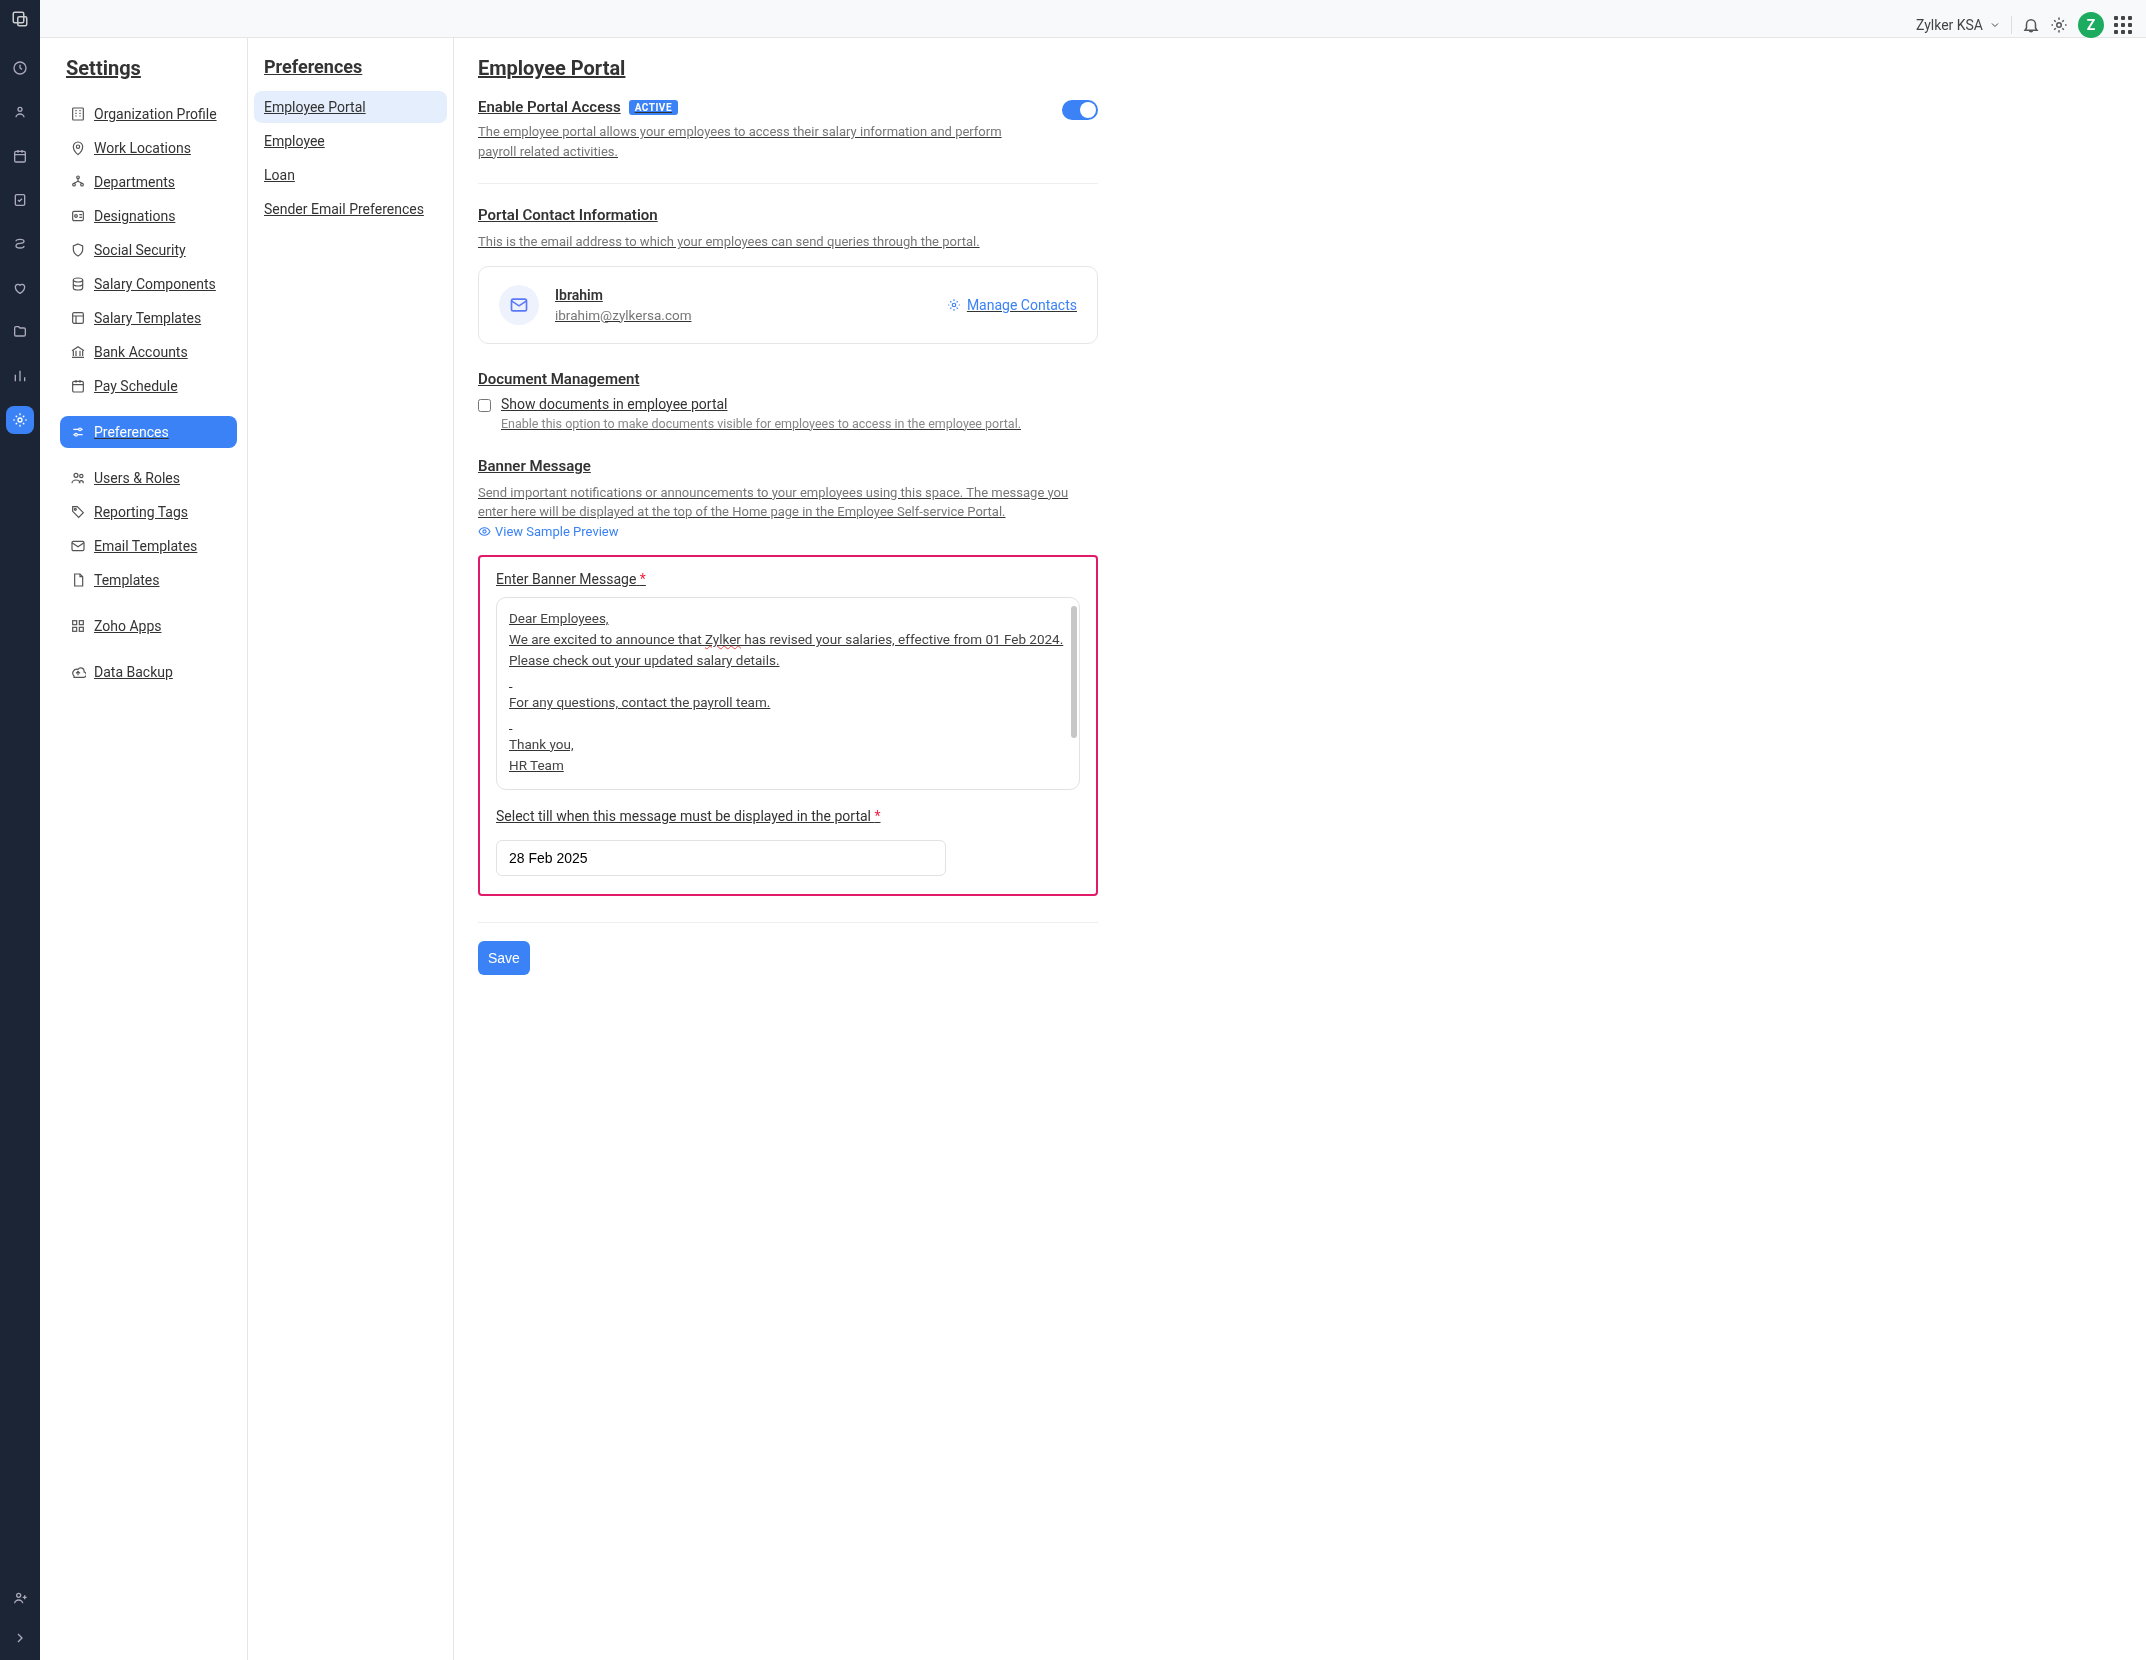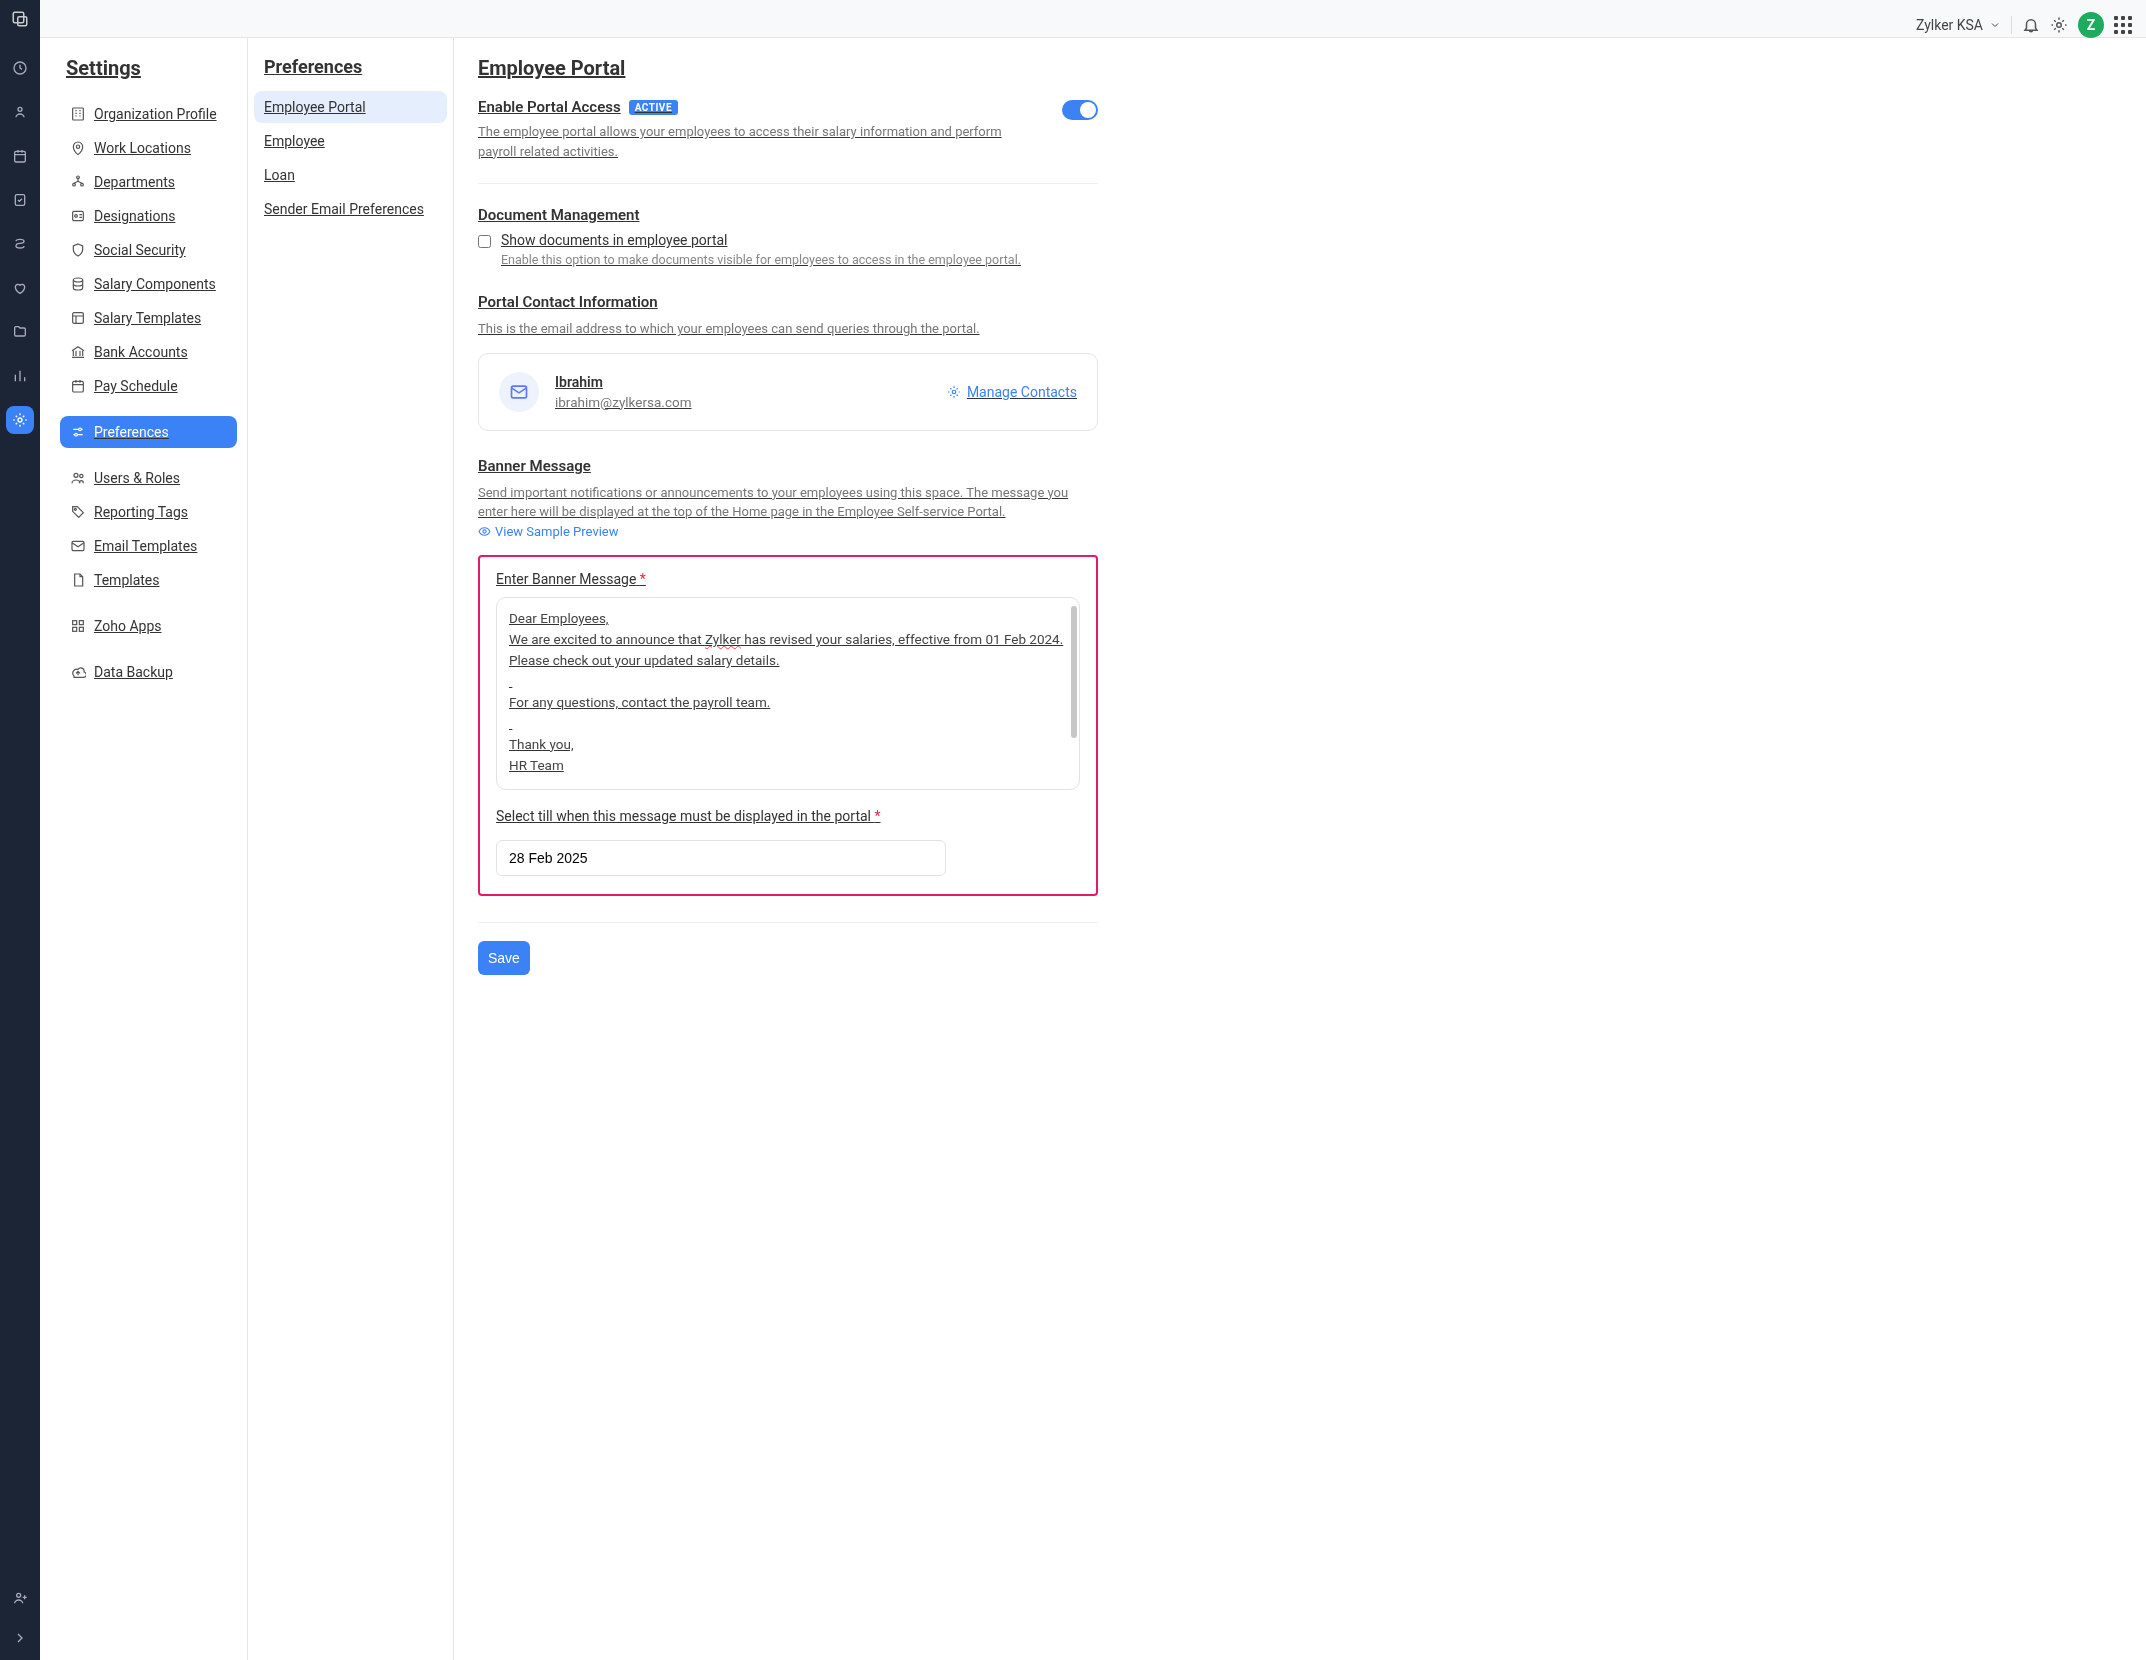--- a/index.html
+++ b/index.html
@@ -387,51 +387,51 @@
               <span>Enable Portal Access</span>
               <span class="badge-active">ACTIVE</span>
             </div>
             <div class="desc">The employee portal allows your employees to access their salary information and perform payroll related activities.</div>
           </div>
           <div class="toggle"></div>
         </div>
 
         
         <div class="section">
-          <div class="section-h">Document Management</div>
-          <div class="checkbox-row">
-            <input type="checkbox" style="">
-            <div>
-              <div>Show documents in employee portal</div>
-              <div class="sub-desc">Enable this option to make documents visible for employees to access in the employee portal.</div>
-            </div>
-          </div>
-        </div>
-
-        
-        <div class="section">
           <div class="section-h">Portal Contact Information</div>
           <div class="desc">This is the email address to which your employees can send queries through the portal.</div>
           <div class="contact-card">
             <div class="contact-icon">
               <svg width="20" height="20" viewBox="0 0 24 24" fill="none" stroke="currentColor" stroke-width="2">
                   <rect x="3" y="5" width="18" height="14" rx="2"></rect>
                   <path d="M3 7l9 6 9-6"></path>
                 </svg>
             </div>
             <div class="contact-info">
               <div class="contact-name">Ibrahim</div>
               <div class="contact-email">ibrahim@zylkersa.com</div>
             </div>
             <div class="manage-link">
               <svg width="14" height="14" viewBox="0 0 24 24" fill="none" stroke="currentColor" stroke-width="2">
                   <circle cx="12" cy="12" r="3"></circle>
                   <path d="M12 2v3M12 19v3M4 12H2M22 12h-2M5.6 5.6l2 2M16.4 16.4l2 2M5.6 18.4l2-2M16.4 7.6l2-2"></path>
                 </svg>
               <span>Manage Contacts</span>
+            </div>
+          </div>
+        </div>
+
+        
+        <div class="section">
+          <div class="section-h">Document Management</div>
+          <div class="checkbox-row">
+            <input type="checkbox" style="">
+            <div>
+              <div>Show documents in employee portal</div>
+              <div class="sub-desc">Enable this option to make documents visible for employees to access in the employee portal.</div>
             </div>
           </div>
         </div>
 
         
         <div class="section">
           <div class="section-h">Banner Message</div>
           <div class="desc">
             <span>Send important notifications or announcements to your employees using this space. The message you enter here will be displayed at the top of the Home page in the Employee Self-service Portal. </span>
             <span class="sample-link">

